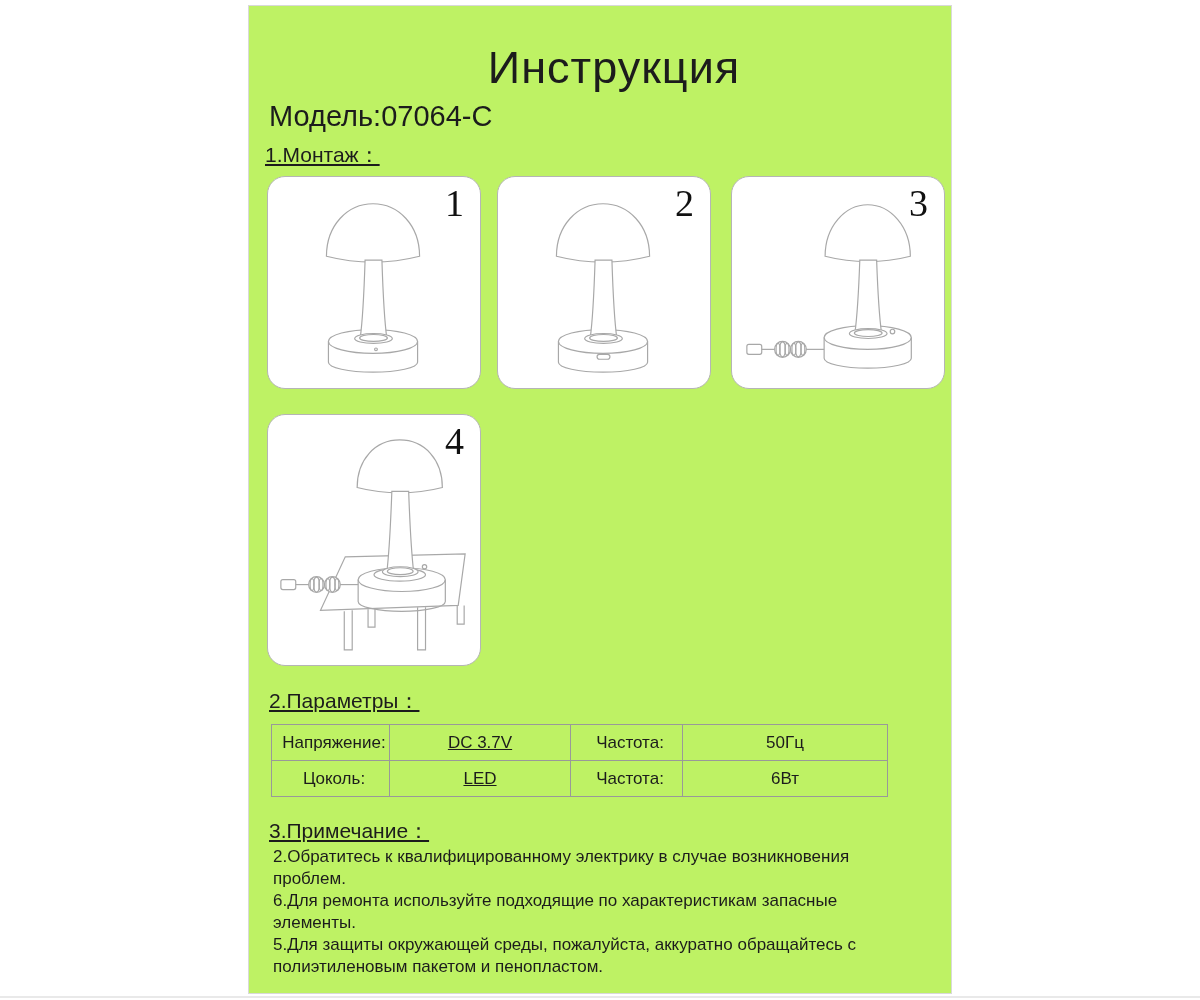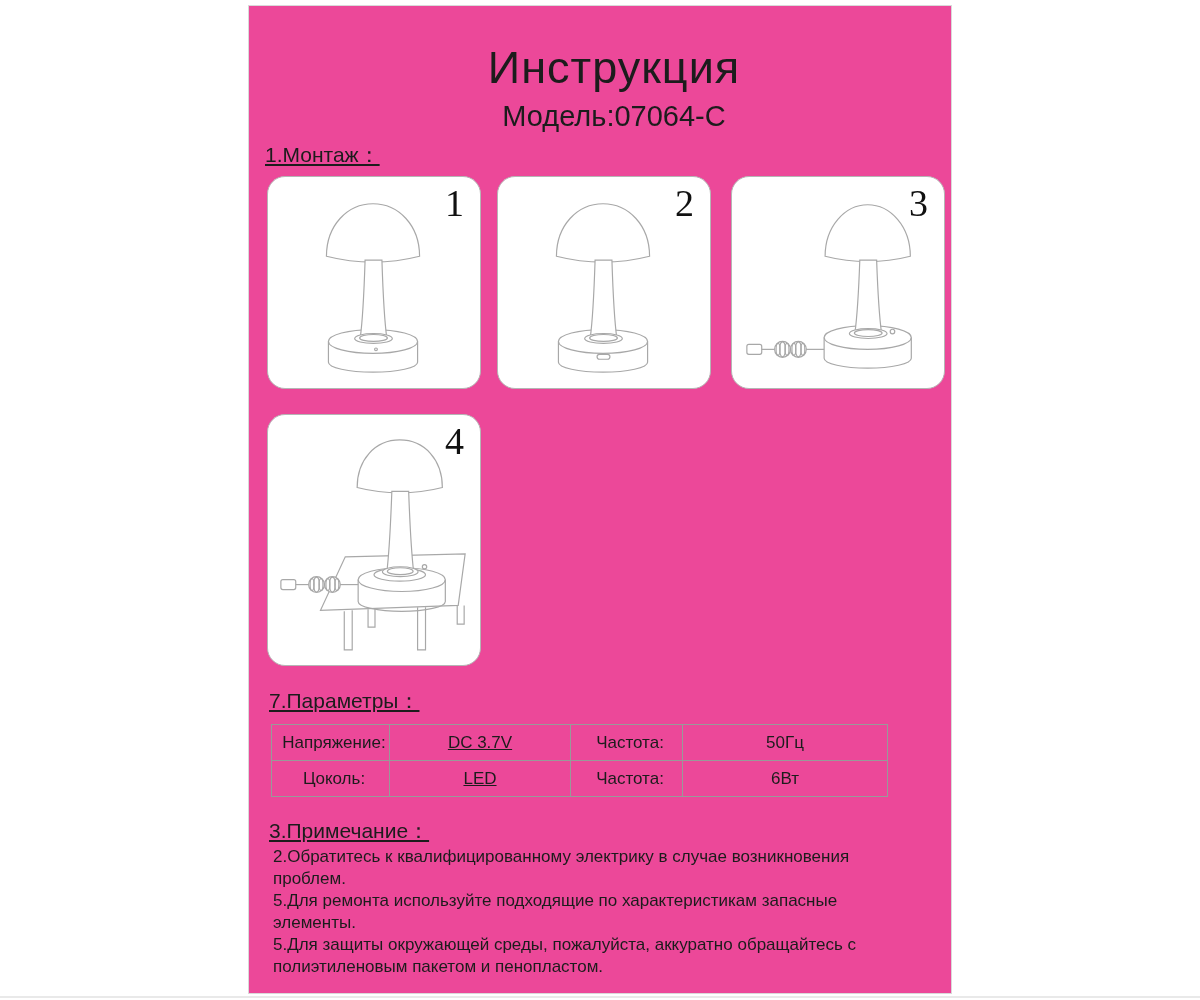--- a/index.html
+++ b/index.html
@@ -1,23 +1,23 @@
 <!DOCTYPE html>
 <html><head>
 <meta charset="utf-8">
 <style>
   html,body{margin:0;padding:0;background:#fff;}
   #stage{position:relative;width:1200px;height:1000px;background:#fff;overflow:hidden;
          font-family:"Liberation Sans","DejaVu Sans",sans-serif;color:#1c1c1c;}
   .page{position:absolute;left:248px;top:5px;width:702px;height:987px;
-        background:#ec4899;border:1px solid #d9d9d9;}
+        background:#bef264;border:1px solid #d9d9d9;}
   .bottom-strip{position:absolute;left:0;top:996px;width:1200px;height:2px;background:#e9e9e9;}
   .title{position:absolute;top:36px;left:20px;width:690px;text-align:center;
          font-size:45px;letter-spacing:1px;}
-  .model{position:absolute;top:94px;left:20px;width:690px;text-align:center;font-size:29px;}
+  .model{position:absolute;top:94px;left:20px;width:690px;font-size:29px;}
   .sec{position:absolute;font-size:21px;text-decoration:underline;}
   .s1{left:16px;top:135px;}
   .s2{left:20px;top:681px;}
   .s3{left:20px;top:811px;}
   .panel{position:absolute;width:214px;border:1.5px solid #b5b5b5;border-radius:18px;
          background:#fff;box-sizing:border-box;}
   .p1{left:18px;top:170px;height:213px;}
   .p2{left:248px;top:170px;height:213px;}
   .p3{left:482px;top:170px;height:213px;}
   .p4{left:18px;top:408px;height:252px;}
@@ -130,21 +130,21 @@
             <ellipse class="nofill" cx="65" cy="171" rx="2.8" ry="7.5"></ellipse>
             <ellipse class="nofill" cx="60.5" cy="171" rx="2" ry="6"></ellipse>
             <ellipse class="nofill" cx="69.5" cy="171" rx="2" ry="6"></ellipse>
             <path class="nofill" d="M73,171 L91,171"></path>
           </g>
         </g>
       </svg>
       <div class="num">4</div>
     </div>
 
-    <div class="sec s2">7.Параметры：</div>
+    <div class="sec s2">2.Параметры：</div>
 
     <table class="params">
       <tbody>
           <tr>
         <td class="lab c0">Напряжение:</td>
         <td class="val c1">DC 3.7V</td>
         <td class="lab c2">Частота:</td>
         <td class="val c3">50Гц</td>
       </tr>
       <tr>
@@ -153,19 +153,19 @@
         <td class="lab c2">Частота:</td>
         <td class="val c3">6Вт</td>
       </tr>
     </tbody>
       </table>
 
     <div class="sec s3">3.Примечание：</div>
 
     <div class="notes">
       <p class="note">2.Обратитесь к квалифицированному электрику в случае возникновения проблем.</p>
-      <p class="note">5.Для ремонта используйте подходящие по характеристикам запасные элементы.</p>
+      <p class="note">6.Для ремонта используйте подходящие по характеристикам запасные элементы.</p>
       <p class="note">5.Для защиты окружающей среды, пожалуйста, аккуратно обращайтесь с полиэтиленовым пакетом и пенопластом.</p>
     </div>
 
   </div>
   <div class="bottom-strip"></div>
 </div>
 
 </body></html>

